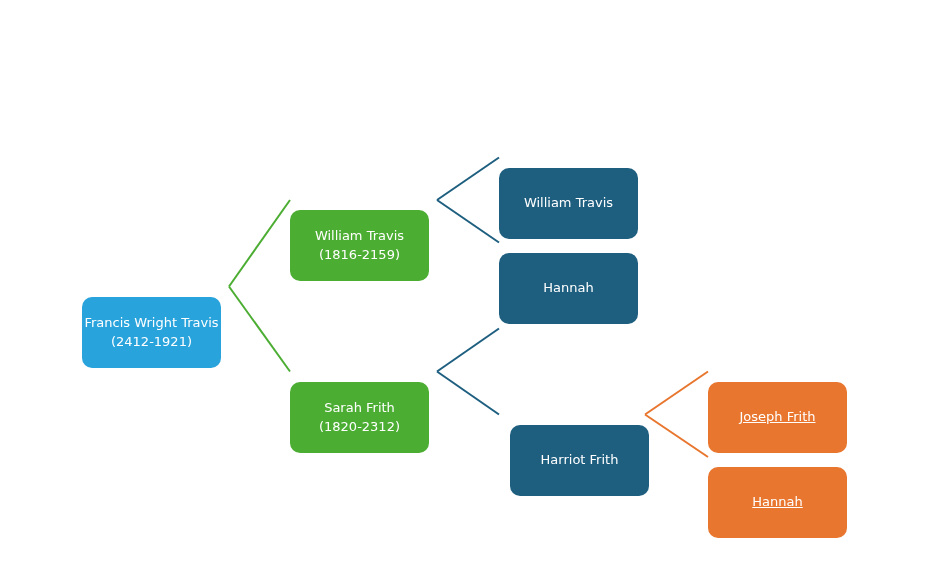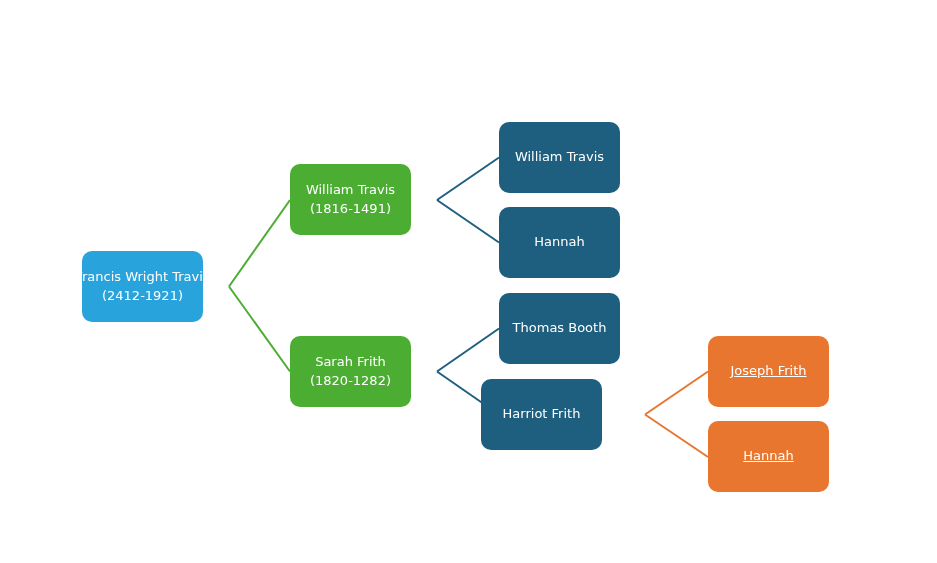--- a/index.html
+++ b/index.html
@@ -24,33 +24,34 @@
   }
   .edge {
     fill: none;
     stroke-width: 2;
   }
   .edge--green  { stroke: var(--green); }
   .edge--teal   { stroke: var(--teal); }
   .edge--orange { stroke: var(--orange); }
   .node {
     position: absolute;
-    width: 121px;
+    width: 139px;
     height: 71px;
     border-radius: 10px;
     display: flex;
     flex-direction: column;
     align-items: center;
     justify-content: center;
     color: #ffffff;
     font-size: 13px;
     line-height: 1.4;
     text-align: center;
     white-space: nowrap;
     cursor: default;
+    margin-top: 46px;
   }
   .node--blue   { background: var(--blue); align-items: center; }
   .node--green  { background: var(--green); }
   .node--teal   { background: var(--teal); }
   .node--orange { background: var(--orange); text-decoration: underline; }
 </style>
 </head>
 <body>
 
 <div class="canvas">
@@ -66,41 +67,38 @@
     <line class="edge edge--orange" x1="645" y1="414.5" x2="708" y2="457"></line>
   </svg>
 
   <div class="node node--blue" style="left:82px;top:251px">
     <div>Francis Wright Travis</div>
     <div>(2412-1921)</div>
   </div>
 
   <div class="node node--green" style="left:290px;top:164px">
     <div>William Travis</div>
-    <div>(1816-1491)</div>
+    <div>(1816-2159)</div>
   </div>
 
   <div class="node node--green" style="left:290px;top:336px">
     <div>Sarah Frith</div>
-    <div>(1820-1282)</div>
+    <div>(1820-2312)</div>
   </div>
 
   <div class="node node--teal" style="left:499px;top:122px">
     <div>William Travis</div>
   </div>
 
   <div class="node node--teal" style="left:499px;top:207px">
     <div>Hannah</div>
   </div>
 
-  <div class="node node--teal" style="left:499px;top:293px">
-    <div>Thomas Booth</div>
-  </div>
 
-  <div class="node node--teal" style="left:481px;top:379px">
+  <div class="node node--teal" style="left:510px;top:379px">
     <div>Harriot Frith</div>
   </div>
 
   <div class="node node--orange" style="left:708px;top:336px">
     <div>Joseph Frith</div>
   </div>
 
   <div class="node node--orange" style="left:708px;top:421px">
     <div>Hannah</div>
   </div>

